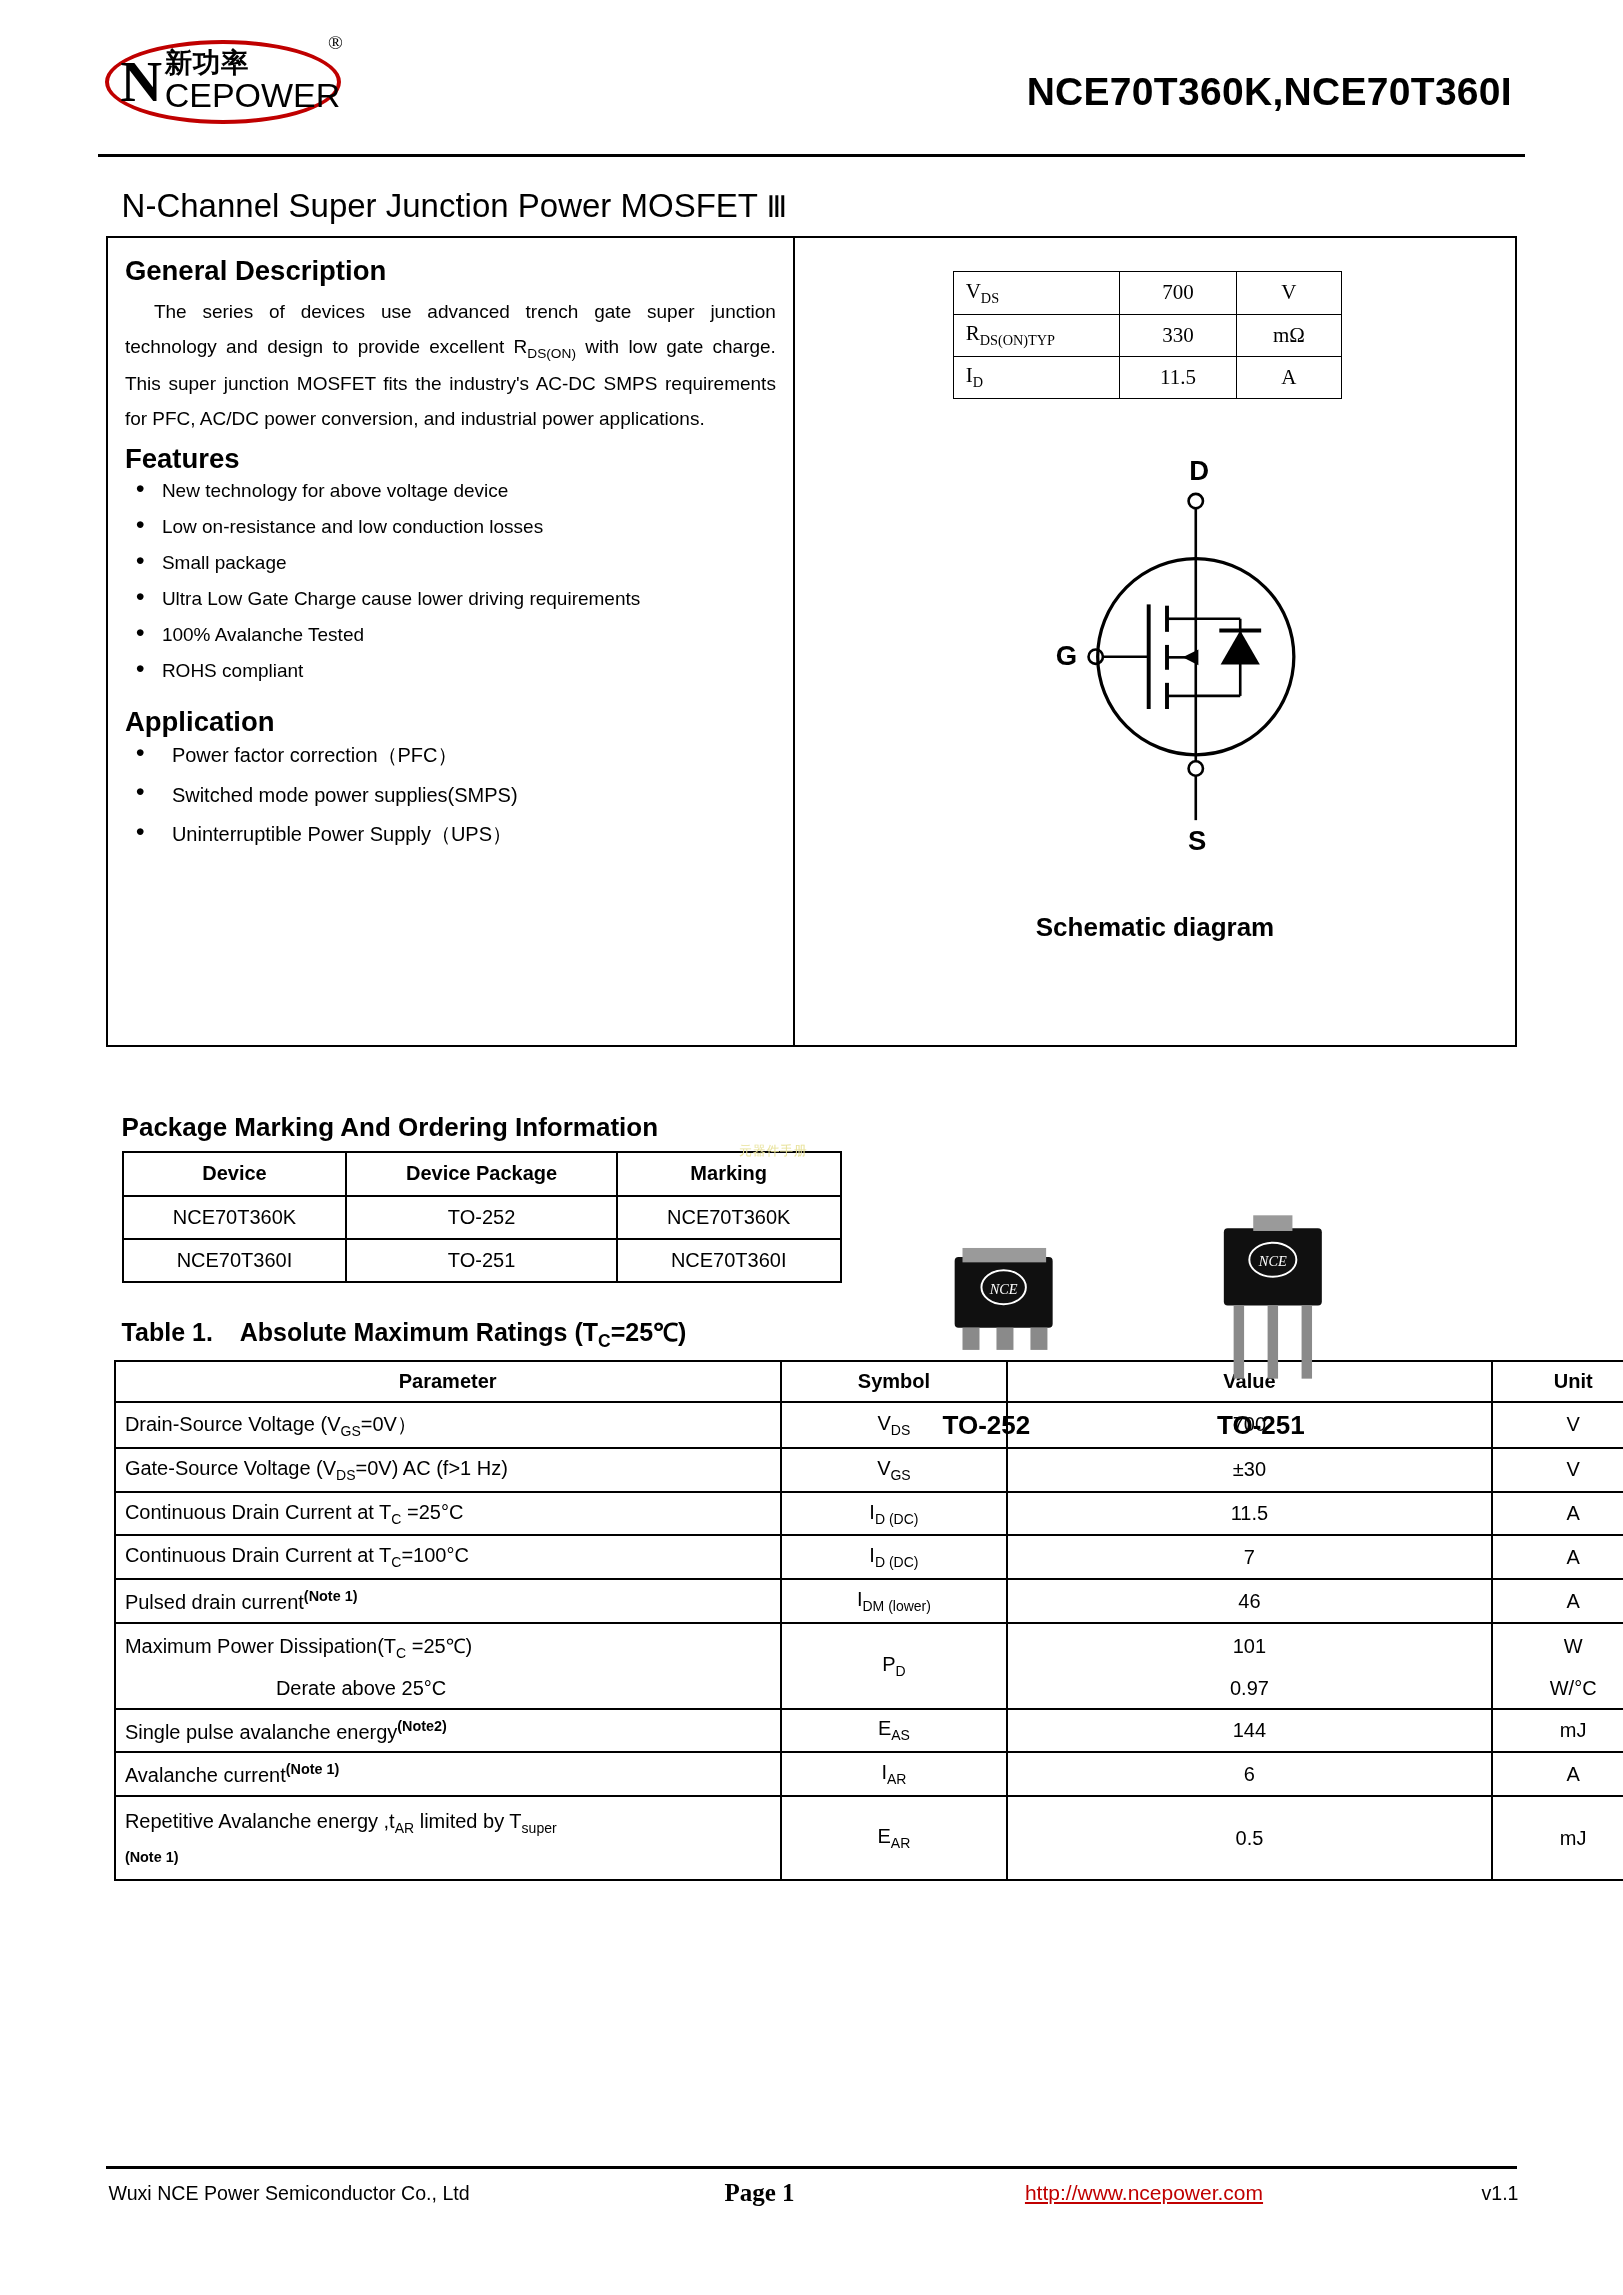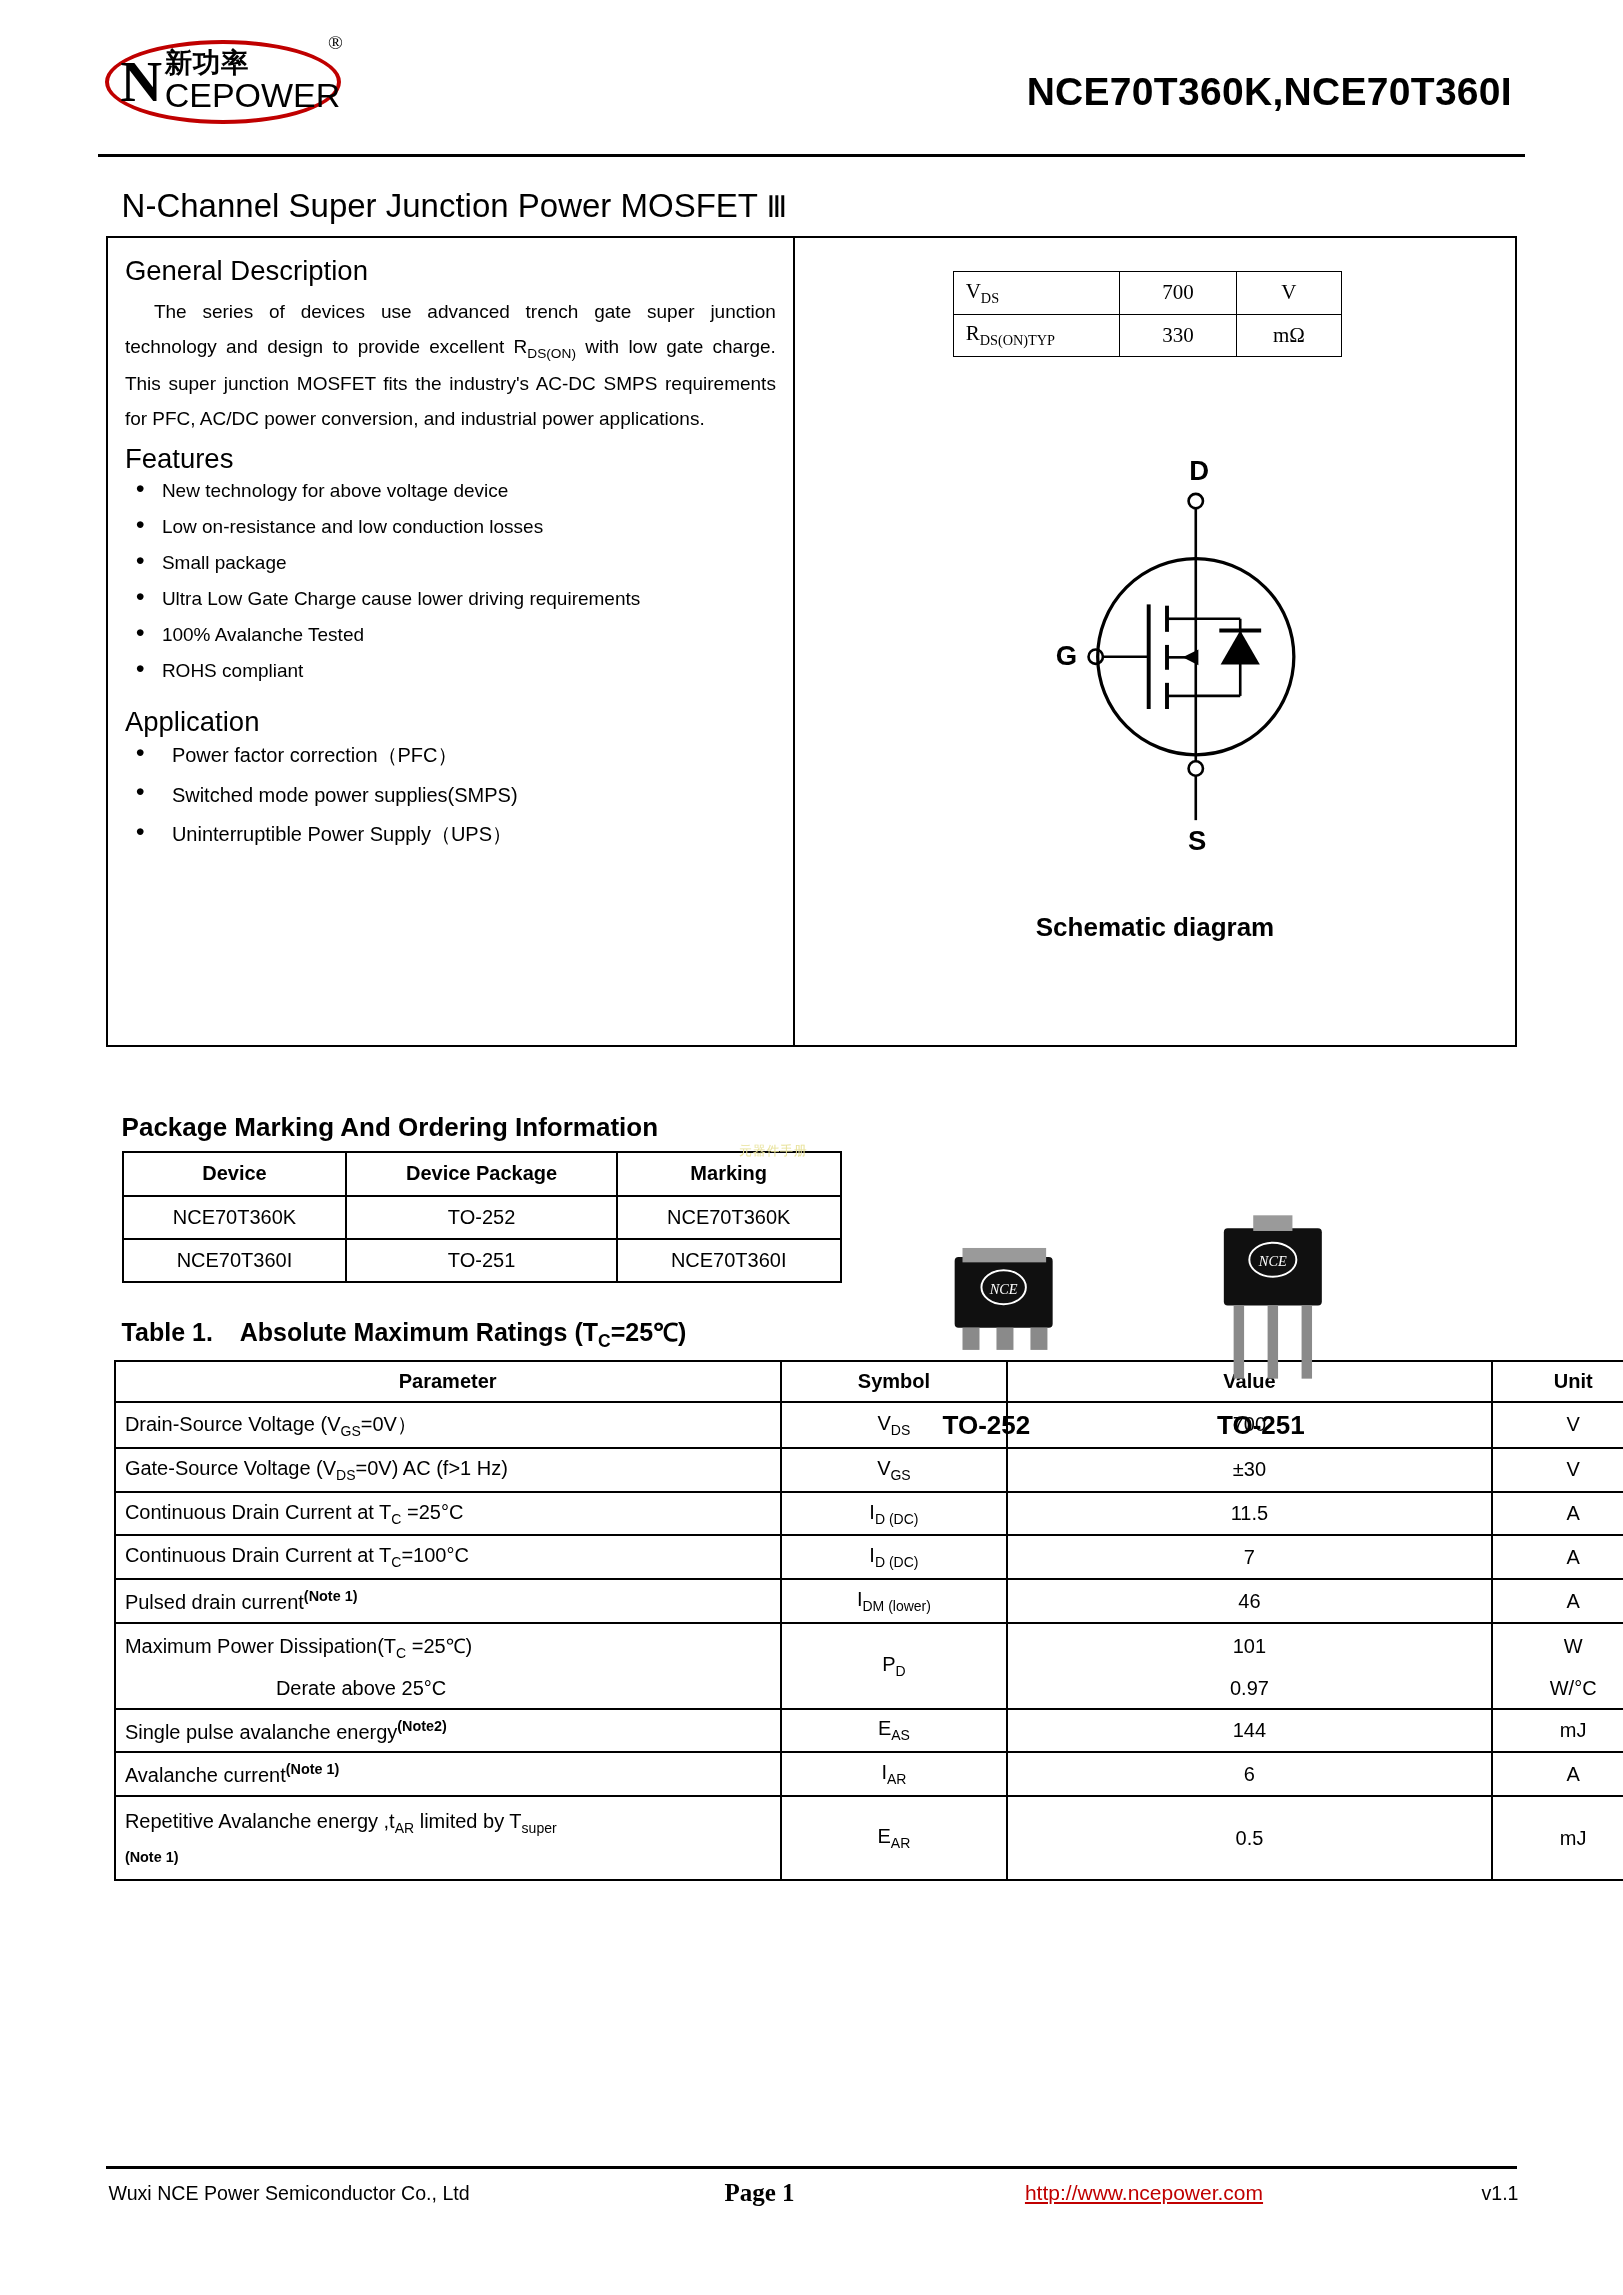--- a/index.html
+++ b/index.html
@@ -128,21 +128,21 @@
     box-sizing: border-box;
     padding: 10.5px 17px 0 17px;
   }
   .right-box {
     flex: 1;
     position: relative;
     box-sizing: border-box;
   }
   h2.sec {
     font-size: 27.5px;
-    font-weight: normal;
+    font-weight: bold;
     margin: 6.5px 0 6.5px 0;
   }
   .desc {
     font-size: 19px;
     line-height: 1.85;
     text-align: justify;
     text-justify: inter-word;
     margin: 0 0 3.9px 0;
   }
   .desc .indent { display:inline-block; width: 29px; }
@@ -359,20 +359,25 @@
             <tr>
           <td class="lbl"><span>V</span><span class="s">DS</span></td>
           <td class="val">700</td>
           <td class="unit">V</td>
         </tr>
         <tr>
           <td class="lbl"><span>R</span><span class="s">DS(ON)TYP</span></td>
           <td class="val">330</td>
           <td class="unit">mΩ</td>
         </tr>
+        <tr>
+          <td class="lbl"><span>I</span><span class="s">D</span></td>
+          <td class="val">11.5</td>
+          <td class="unit">A</td>
+        </tr>
       </tbody>
         </table>
 
       <div class="schematic">
         <svg width="314" height="425" viewBox="0 0 480 650">
 
           <text x="222" y="40" font-size="42" font-weight="bold" font-family="Liberation Sans, sans-serif">D</text>
           <circle cx="232" cy="72" r="11" fill="none" stroke="#000" stroke-width="4"></circle>
           <line x1="232" y1="83" x2="232" y2="160" stroke="#000" stroke-width="4"></line>
 

